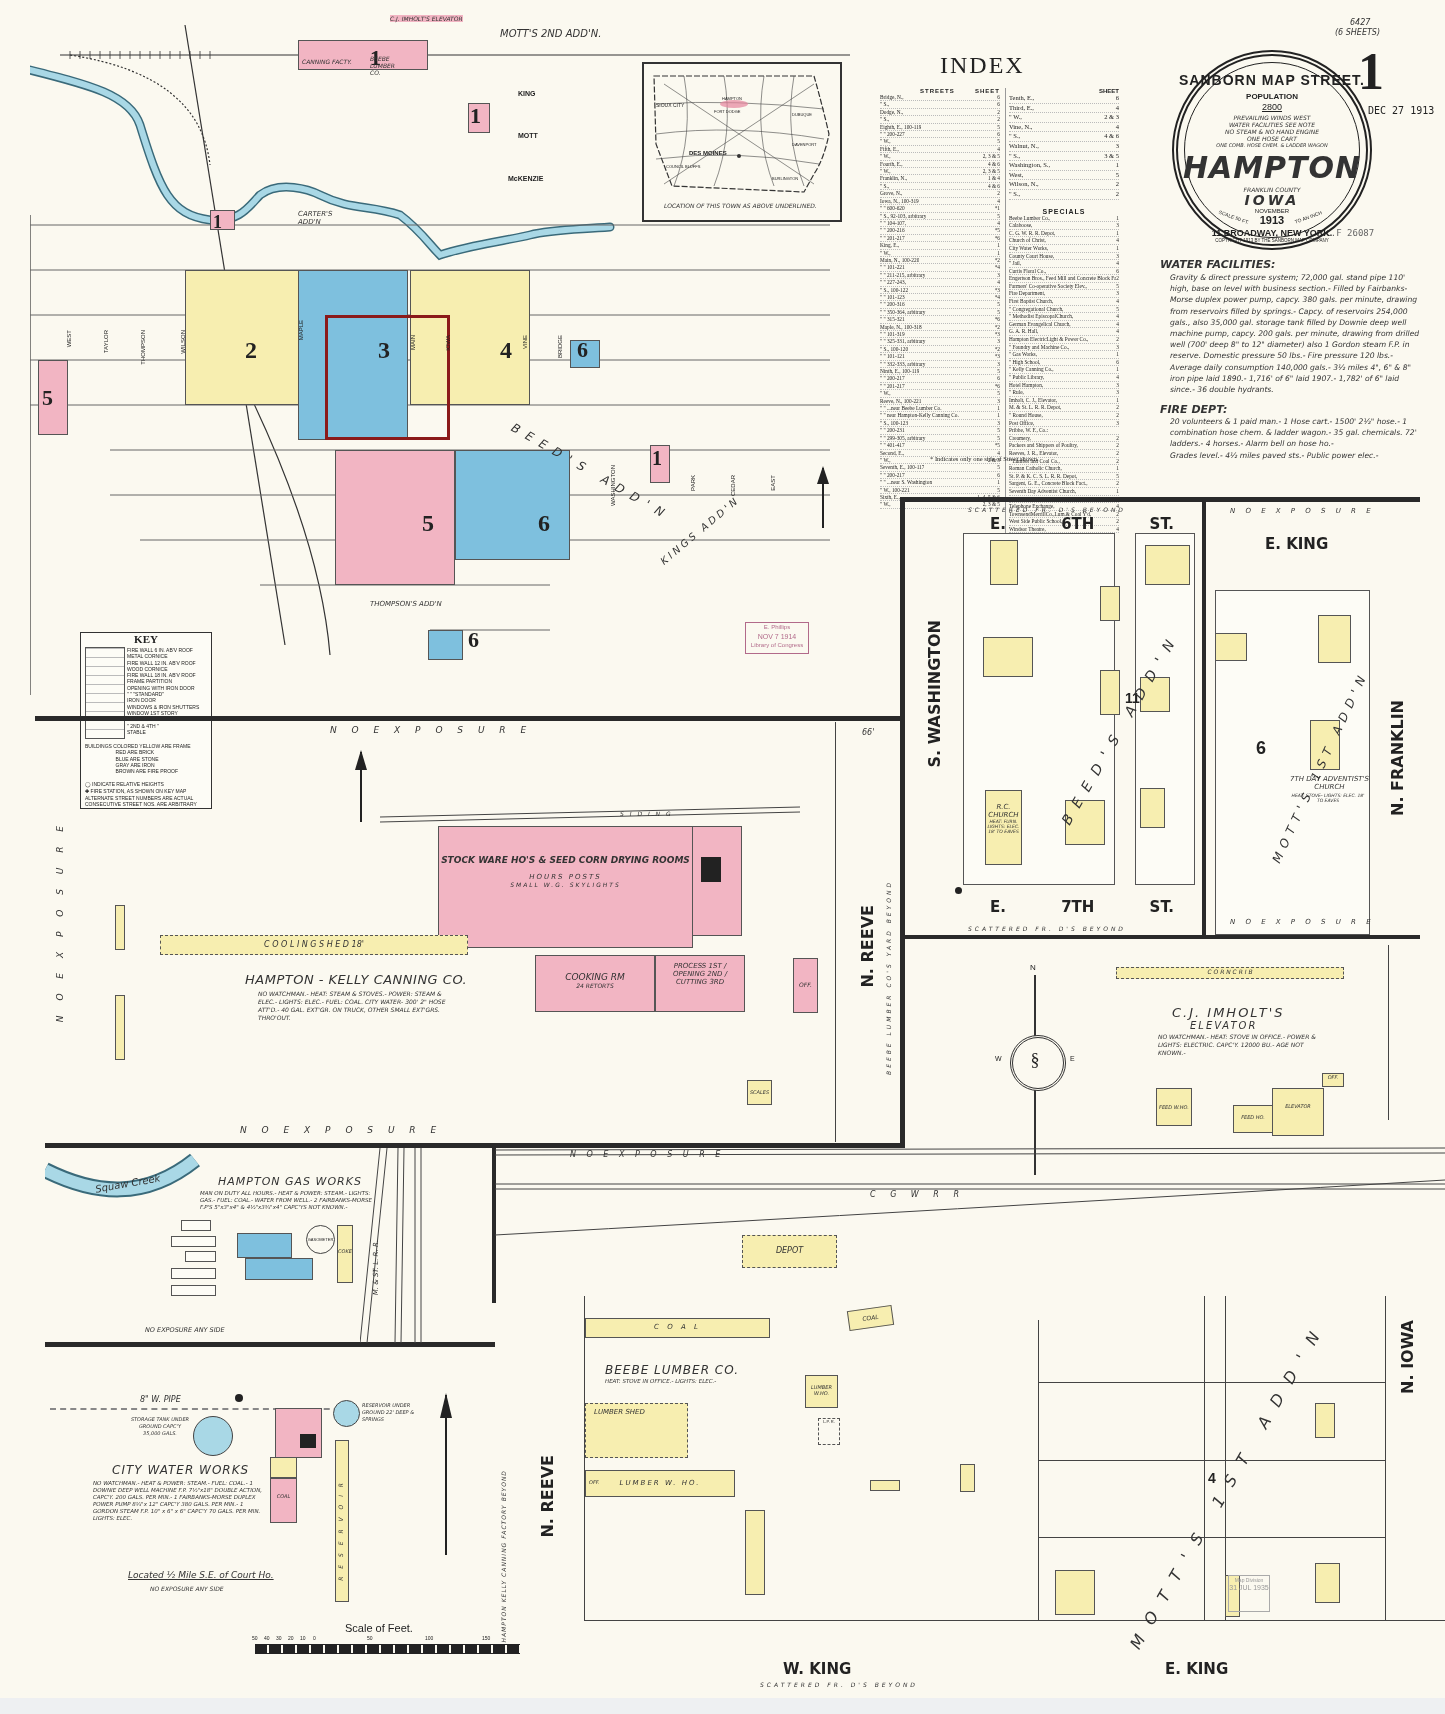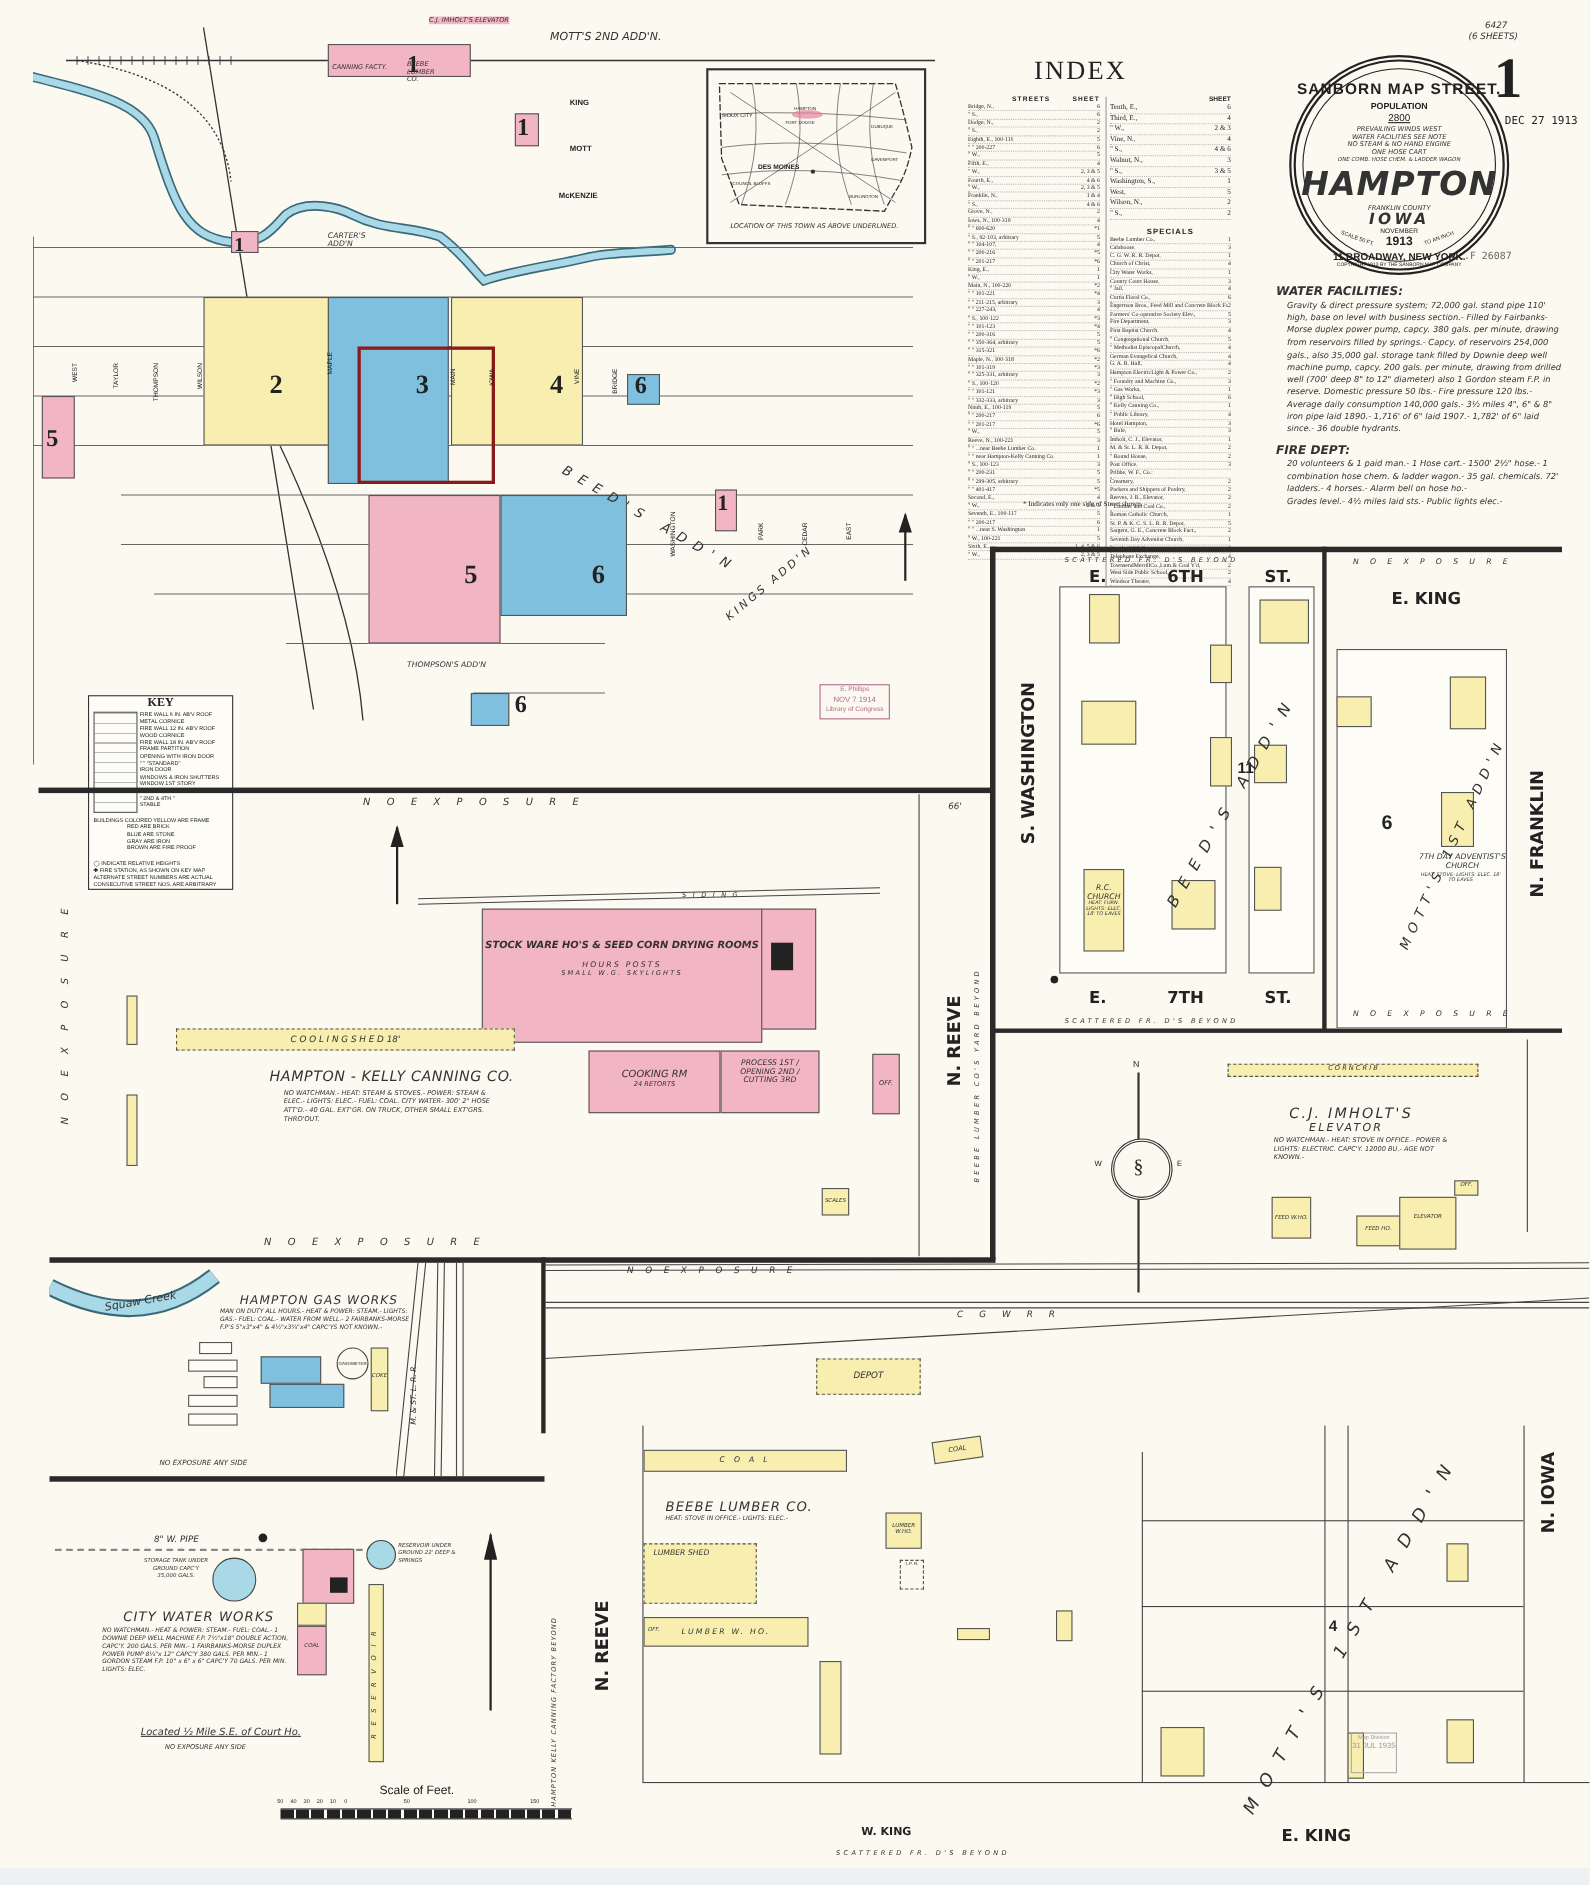--- a/index.html
+++ b/index.html
@@ -642,21 +642,21 @@
     <div class="abs" style="left:40px;top:158px;font-size:5px;transform:rotate(20deg);">SCALE 50 FT.</div>
     <div class="abs" style="left:116px;top:158px;font-size:5px;transform:rotate(-20deg);">TO AN INCH</div>
     <div class="abs" style="left:0;right:0;top:172px;font-size:9px;font-weight:bold;">11 BROADWAY, NEW YORK.</div>
     <div class="abs" style="left:0;right:0;top:182px;font-size:4.5px;">COPYRIGHT 1913 BY THE SANBORN MAP COMPANY</div>
   </div>
 
   <div class="abs hand" style="left:1160px;top:258px;font-size:11px;font-weight:bold;">WATER FACILITIES:</div>
   <div class="abs hand" style="left:1170px;top:272px;width:255px;font-size:7.6px;line-height:11.2px;">Gravity &amp; direct pressure system; 72,000 gal. stand pipe 110' high, base on level with business section.- Filled by Fairbanks-Morse duplex power pump, capcy. 380 gals. per minute, drawing from reservoirs filled by springs.- Capcy. of reservoirs 254,000 gals., also 35,000 gal. storage tank filled by Downie deep well machine pump, capcy. 200 gals. per minute, drawing from drilled well (700' deep 8" to 12" diameter) also 1 Gordon steam F.P. in reserve. Domestic pressure 50 lbs.- Fire pressure 120 lbs.- Average daily consumption 140,000 gals.- 3½ miles 4", 6" &amp; 8" iron pipe laid 1890.- 1,716' of 6" laid 1907.- 1,782' of 6" laid since.- 36 double hydrants.</div>
   <div class="abs hand" style="left:1160px;top:403px;font-size:11px;font-weight:bold;">FIRE DEPT:</div>
   <div class="abs hand" style="left:1170px;top:416px;width:255px;font-size:7.6px;line-height:11.2px;">20 volunteers &amp; 1 paid man.- 1 Hose cart.- 1500' 2½" hose.- 1 combination hose chem. &amp; ladder wagon.- 35 gal. chemicals. 72' ladders.- 4 horses.- Alarm bell on hose ho.-</div>
-  <div class="abs hand" style="left:1170px;top:451px;width:260px;font-size:7.6px;">Grades level.- 4½ miles laid sts.- Public lights elec.-</div>
+  <div class="abs hand" style="left:1170px;top:451px;width:260px;font-size:7.6px;">Grades level.- 4½ miles paved sts.- Public power elec.-</div>
 
   <div class="abs" style="left:80px;top:632px;width:130px;height:175px;border:1.5px solid #333;background:#fdfcf6;font-size:5px;">
     <div style="text-align:center;font-family:'Liberation Serif',serif;font-weight:bold;font-size:11px;">KEY</div>
     <div style="position:absolute;left:4px;top:14px;width:38px;height:90px;border:1px solid #555;background:repeating-linear-gradient(0deg,#fdfcf6 0,#fdfcf6 8px,#bbb 8px,#bbb 9px);"></div>
     <div id="key-items" style="position:absolute;left:46px;top:14px;width:82px;line-height:6.3px;">
         <div>FIRE WALL 6 IN. AB'V ROOF</div>
         <div>METAL CORNICE</div>
         <div>FIRE WALL 12 IN. AB'V ROOF</div>
         <div>WOOD CORNICE</div>
         <div>FIRE WALL 18 IN. AB'V ROOF</div>
@@ -912,21 +912,21 @@
   <div class="bldg yellow" style="left:1225px;top:1575px;width:15px;height:42px;"></div>
   <div class="abs" style="left:1208px;top:1470px;font-size:14px;font-weight:bold;">4</div>
   <div class="abs hand" style="left:1040px;top:1475px;font-size:16px;letter-spacing:14px;transform:rotate(-60deg);">MOTT'S 1ST ADD'N</div>
   <div class="abs" style="left:1228px;top:1575px;width:40px;height:35px;border:1px solid #aaa;color:#999;font-size:5px;text-align:center;line-height:8px;">
     <div>Map Division</div>
     <div style="font-size:7px;">31 JUL 1935</div>
   </div>
 
   <div class="street-big vert" style="left:538px;top:1455px;font-size:16px;">N. REEVE</div>
   <div class="street-big vert" style="left:1398px;top:1320px;font-size:16px;">N. IOWA</div>
-  <div class="street-big" style="left:783px;top:1660px;font-size:10px;">W. KING</div>
+  <div class="street-big" style="left:783px;top:1660px;font-size:15px;">W. KING</div>
   <div class="street-big" style="left:1165px;top:1660px;font-size:15px;">E. KING</div>
   <div class="abs hand" style="left:760px;top:1681px;font-size:6px;letter-spacing:3px;">SCATTERED   FR.   D'S   BEYOND</div>
   <div class="abs hand vert" style="left:500px;top:1470px;font-size:6px;letter-spacing:1px;">HAMPTON KELLY CANNING FACTORY BEYOND</div>
 
   <div class="abs" style="left:345px;top:1622px;font-size:11px;">Scale of Feet.</div>
   <div class="abs" style="left:252px;top:1635px;width:265px;height:10px;font-size:5px;">
     <span style="position:absolute;left:0;">50</span>
     <span style="position:absolute;left:12px;">40</span>
     <span style="position:absolute;left:24px;">30</span>
     <span style="position:absolute;left:36px;">20</span>

